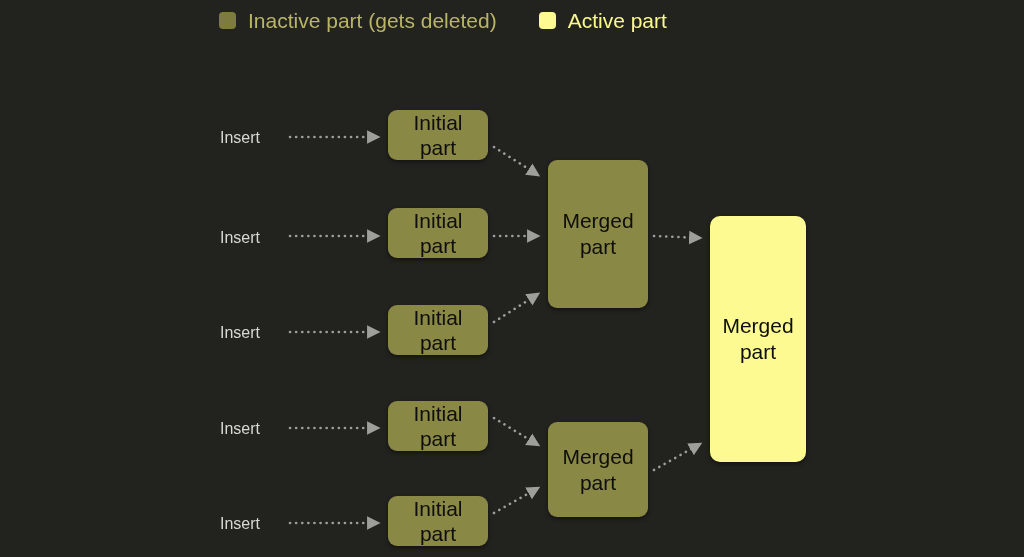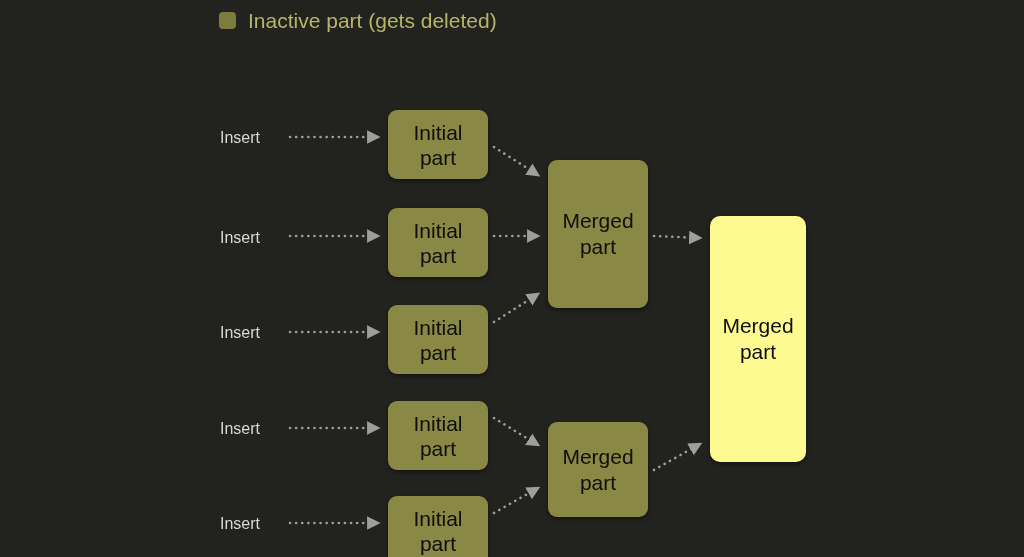--- a/index.html
+++ b/index.html
@@ -64,21 +64,21 @@
     border-radius: 9px;
     box-shadow: 0 2px 4px rgba(0,0,0,0.45);
     white-space: pre-line;
     user-select: none;
   }
   .node.initial {
     background: #8a8845;
     font-size: 21px;
     line-height: 25px;
     width: 100px;
-    height: 69px;
+    height: 50px;
     left: 388px;
   }
   .node.merged {
     background: #8a8845;
     font-size: 21px;
     line-height: 26px;
     width: 100px;
     left: 548px;
   }
   .node.active-part {
@@ -122,20 +122,24 @@
 </head>
 <body>
 
 <div id="canvas">
 
   <div id="legend">
     <div class="legend-item">
       <span class="legend-swatch inactive"></span>
       <span class="legend-label inactive">Inactive part (gets deleted)</span>
     </div>
+    <div class="legend-item">
+      <span class="legend-swatch active"></span>
+      <span class="legend-label active">Active part</span>
+    </div>
   </div>
 
   <svg id="edges" viewBox="0 0 1024 557" xmlns="http://www.w3.org/2000/svg">
     <defs>
       <marker id="arrowhead" markerWidth="6" markerHeight="6" refX="4.2" refY="3" orient="auto" markerUnits="strokeWidth">
         <path d="M 0 0.4 L 5.2 3 L 0 5.6 z" fill="#9e9e9a"></path>
       </marker>
     </defs>
     <g id="edge-group">
         <path d="M 290 137 L 378 137" class="edge-line" marker-end="url(#arrowhead)"></path>

